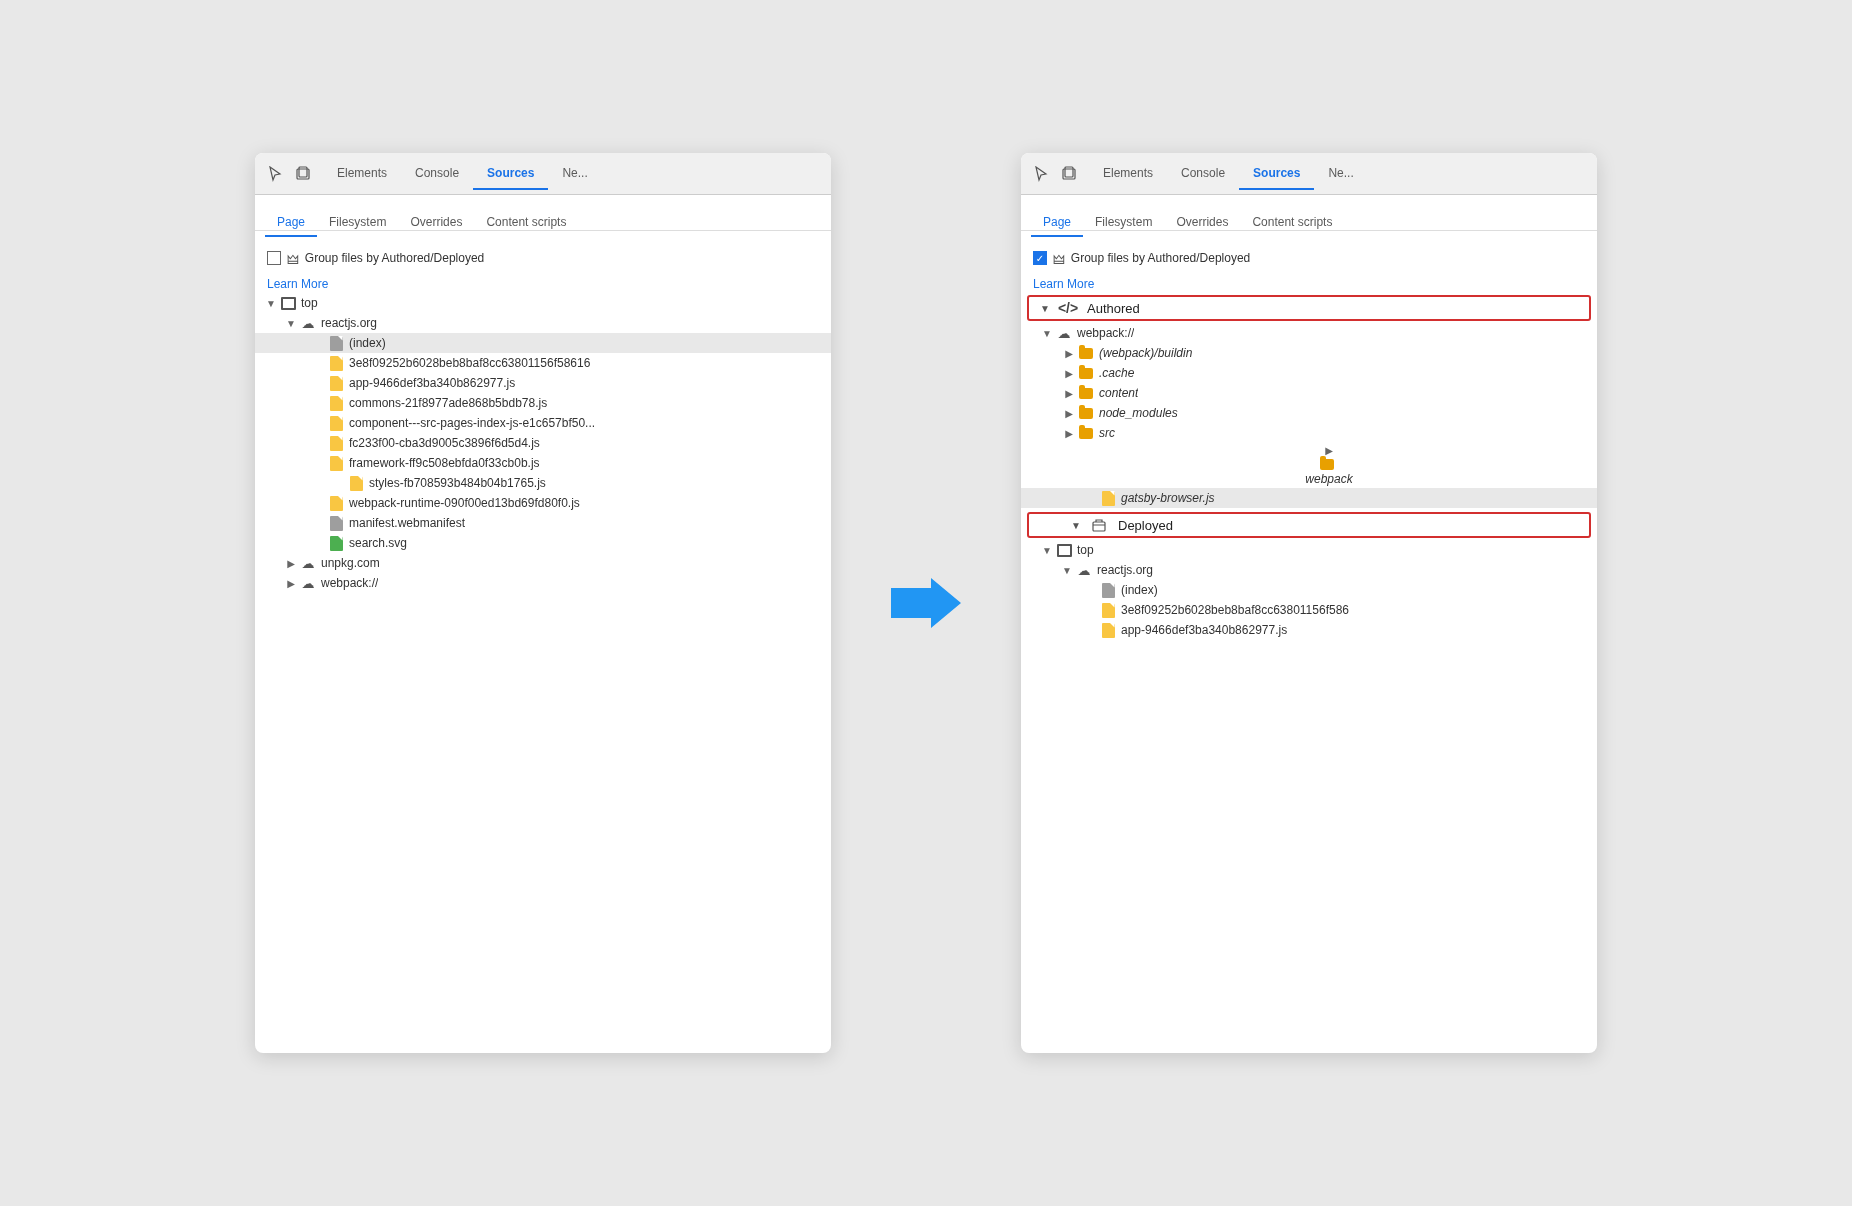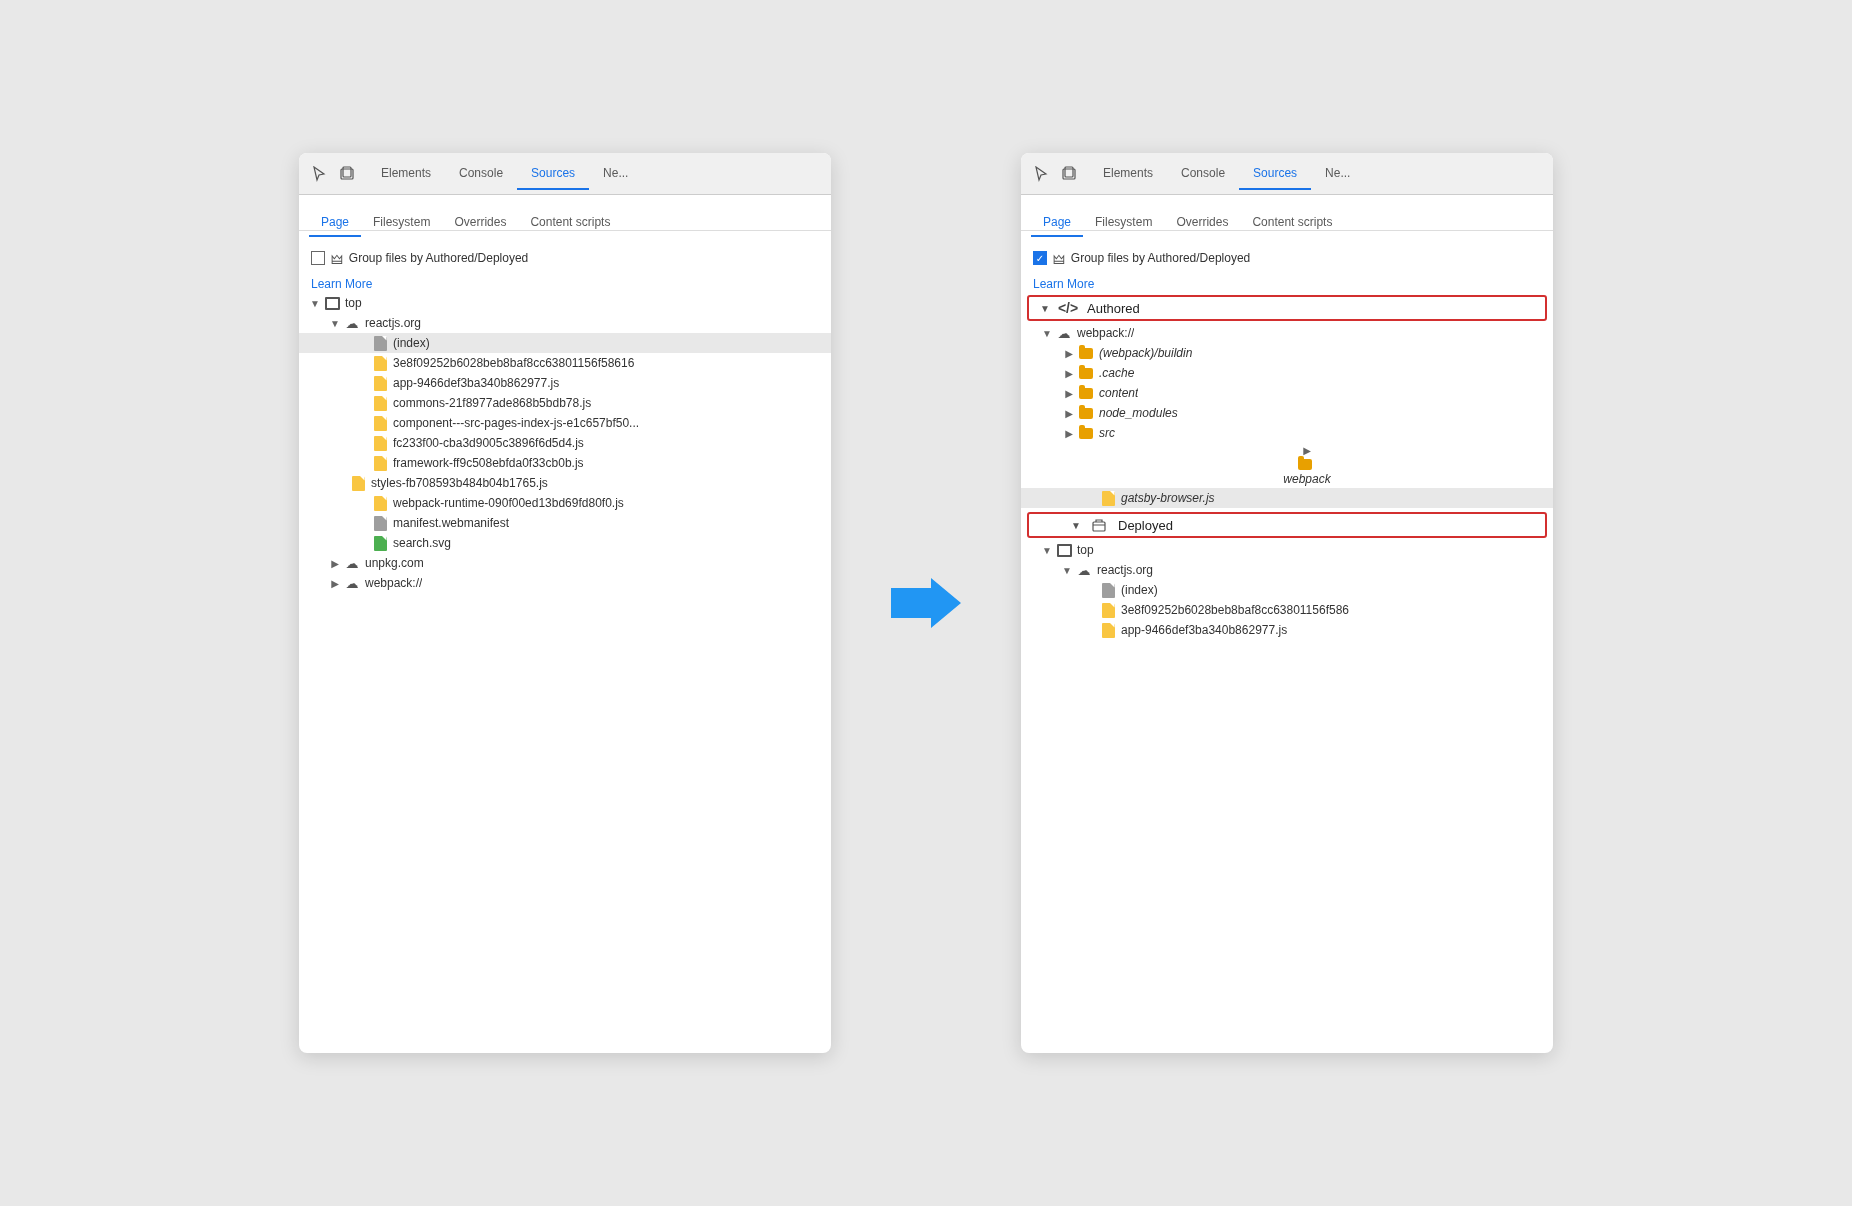--- a/index.html
+++ b/index.html
@@ -11,21 +11,21 @@
       display: flex;
       align-items: center;
       justify-content: center;
       gap: 60px;
     }
 
     .devtools-panel {
       background: #fff;
       border-radius: 8px;
       box-shadow: 0 4px 20px rgba(0,0,0,0.15);
-      width: 532px;
+      width: 576px;
       height: 900px;
       display: flex;
       flex-direction: column;
       overflow: hidden;
       font-size: 13px;
     }
 
     
     .toolbar {
       display: flex;
@@ -65,21 +65,21 @@
       font-size: 12px;
       color: #5a5a5a;
       cursor: pointer;
       border-bottom: 2px solid transparent;
       white-space: nowrap;
     }
 
     .tab.active {
       color: #1a73e8;
       border-bottom: 2px solid #1a73e8;
-      font-weight: 400;
+      font-weight: 700;
     }
 
     
     .sub-tab-bar {
       display: flex;
       align-items: center;
       border-bottom: 1px solid #ddd;
       padding: 0 10px;
       background: #fff;
       height: 36px;
@@ -416,21 +416,21 @@
         </div>
       <span class="item-label">fc233f00-cba3d9005c3896f6d5d4.js</span>
     </div>
     <div class="tree-item" style="padding-left: 56px;">
       <span class="expand-arrow leaf"></span>
       <div class="item-icon">
           <div class="icon-file-yellow"></div>
         </div>
       <span class="item-label">framework-ff9c508ebfda0f33cb0b.js</span>
     </div>
-    <div class="tree-item" style="padding-left: 34px;">
+    <div class="tree-item" style="padding-left: 76px;">
       <span class="expand-arrow leaf"></span>
       <div class="item-icon">
           <div class="icon-file-yellow"></div>
         </div>
       <span class="item-label">styles-fb708593b484b04b1765.js</span>
     </div>
     <div class="tree-item" style="padding-left: 56px;">
       <span class="expand-arrow leaf"></span>
       <div class="item-icon">
           <div class="icon-file-yellow"></div>

